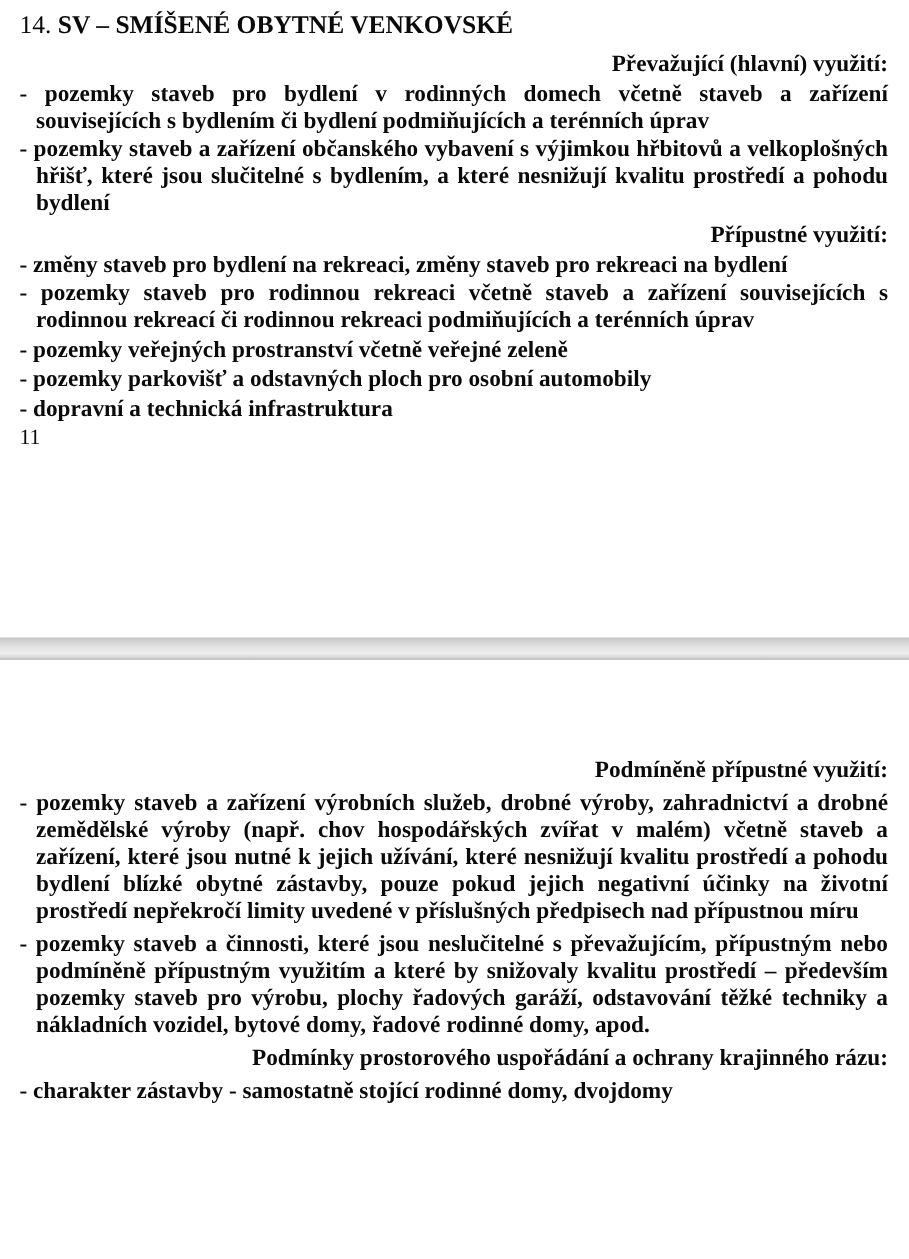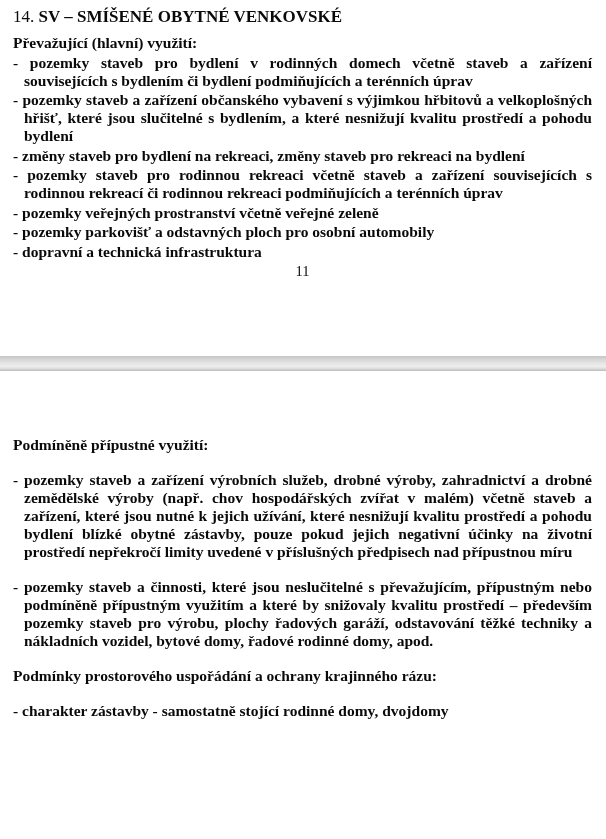--- a/index.html
+++ b/index.html
@@ -9,67 +9,68 @@
     background: #ffffff;
     font-family: "Liberation Serif", serif;
     color: #0a0a0a;
     position: relative;
   }
   .page {
     box-sizing: border-box;
     overflow: hidden;
     background: #ffffff;
   }
-  .page-1 { height: 356px; padding: 6px 14px 0 13px; }
+  .page-1 { height: 425px; padding: 6px 14px 0 13px; }
   .page-2 { height: 460px; padding: 64px 14px 16px 13px; }
   .page-separator {
     height: 15px; width: 100%;
     background: linear-gradient(180deg,
       #c6c6c6 0%, #d6d6d6 22%, #e6e6e6 50%,
       #ededed 70%, #dedede 84%, #c2c2c2 97%, #d8d8d8 100%);
   }
   .doc-title {
     font-size: 17px; line-height: 22px;
     margin: 0 0 6px 0;
     white-space: nowrap;
   }
   .doc-title .t-num { font-weight: normal; }
   .doc-title .t-text { font-weight: bold; }
   .sec-heading {
     font-weight: bold;
     font-size: 15.5px; line-height: 18px;
     margin: 3px 0 1.5px 0;
+    text-align: right;
   }
   .page-2 .sec-heading { margin: 1px 0 0.5px 0; }
   .item {
     font-size: 15.5px; line-height: 18px;
     text-align: justify;
     margin: 1.5px 0;
     padding-left: 11px; text-indent: -11px; font-weight: bold;
   }
-  .page-2 .item { margin: 17px 0; }
+  .page-2 .item { margin: 4px 0; }
   .page-number {
-    text-align: center;
     font-size: 14.5px; line-height: 18px;
   }
 </style>
 </head>
 <body>
 
 <div class="viewport">
 
   <div class="page page-1">
     <div class="doc-title">
       <span class="t-num">14.</span>
       <span class="t-text">SV – SMÍŠENÉ OBYTNÉ VENKOVSKÉ</span>
     </div>
     <div id="p1-sections">
         <div class="sec-heading">Převažující (hlavní) využití:</div>
         <div class="item">- pozemky staveb pro bydlení v rodinných domech včetně staveb a zařízení souvisejících s bydlením či bydlení podmiňujících a terénních úprav</div>
         <div class="item">- pozemky staveb a zařízení občanského vybavení s výjimkou hřbitovů a velkoplošných hřišť, které jsou slučitelné s bydlením, a které nesnižují kvalitu prostředí a pohodu bydlení</div>
+        <div class="sec-heading">Přípustné využití:</div>
         <div class="item">- změny staveb pro bydlení na rekreaci, změny staveb pro rekreaci na bydlení</div>
         <div class="item">- pozemky staveb pro rodinnou rekreaci včetně staveb a zařízení souvisejících s rodinnou rekreací či rodinnou rekreaci podmiňujících a terénních úprav</div>
         <div class="item">- pozemky veřejných prostranství včetně veřejné zeleně</div>
         <div class="item">- pozemky parkovišť a odstavných ploch pro osobní automobily</div>
         <div class="item">- dopravní a technická infrastruktura</div>
       </div>
     <div class="page-number">11</div>
   </div>
 
   <div class="page-separator"></div>

